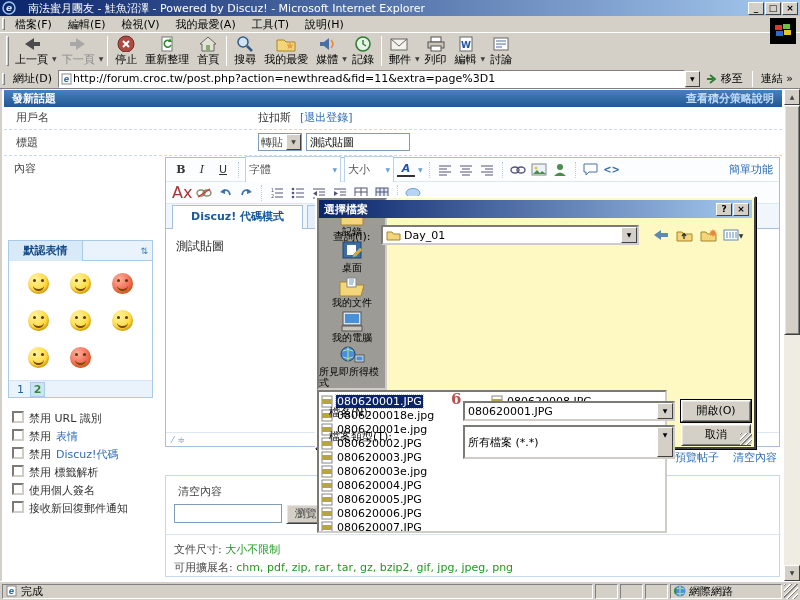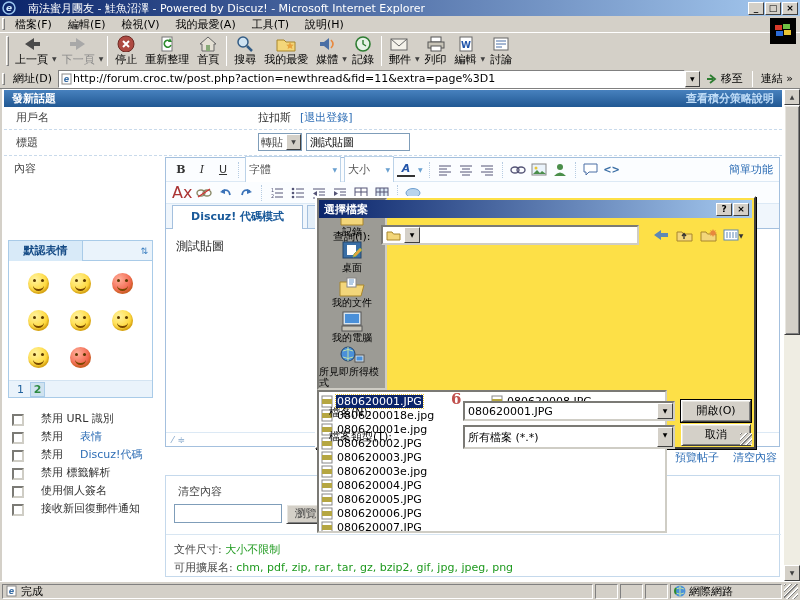--- a/index.html
+++ b/index.html
@@ -34,36 +34,36 @@
 .smhead{height:20px;background:#EAF3FB;border-bottom:1px solid #A9CBE8;display:flex;align-items:center}
 .smtab{width:74px;height:20px;background:#D8EAF8;border-right:1px solid #A9CBE8;color:#164C86;font-weight:bold;text-align:center;line-height:20px;cursor:pointer}
 .smbody{height:119px;background:#fff;display:grid;grid-template-columns:repeat(3,1fr);justify-items:center;align-items:center;padding:4px 8px}
 .smpager{height:17px;background:#EAF3FB;border-top:1px solid #D4E4F2;display:flex;align-items:center;padding-left:4px;gap:2px}
 .pg{width:15px;text-align:center;color:#22639E;cursor:pointer}
 .pg.on{background:#CFE2EF;color:#2E8B42;font-weight:bold;border:1px solid #A9CBE8}
 .smiley{width:21px;height:21px;border-radius:50%;background:radial-gradient(circle at 35% 30%,#FFF3A0,#FFD93B 60%,#E8B100);position:relative;box-shadow:inset -1px -2px 2px rgba(170,110,0,.45);cursor:pointer}
 .smiley::before{content:"";position:absolute;left:5px;top:6px;width:3px;height:3px;border-radius:50%;background:#5B3A00;box-shadow:8px 0 0 #5B3A00}
 .smiley::after{content:"";position:absolute;left:5px;top:9px;width:11px;height:7px;border-radius:0 0 10px 10px;border-bottom:2px solid #7A4A00}
 .smiley.red{background:radial-gradient(circle at 35% 30%,#FFB09A,#F2654E 60%,#C23A28)}
-.optrow{left:10px;display:flex;align-items:flex-end;gap:17px;color:#333}
+.optrow{left:10px;display:flex;align-items:flex-start;gap:5px;color:#333}
 .cb{width:12px;height:12px;background:#fff;border:2px inset #cfcdc5;cursor:pointer}
 .editor{left:163px;top:68px;width:615px;height:290px;border:1px solid #A4C0DE;background:#fff;display:flex;flex-direction:column}
 .etb{display:flex;align-items:center;gap:3px;background:#FBFDFF;border-bottom:1px solid #DCE9F5;padding:0 6px}
 .etb1{height:24px}.etb2{height:22px}
 .ebtn{min-width:18px;height:18px;display:flex;align-items:center;justify-content:center;cursor:pointer;color:#333}
 .esep{width:1px;height:16px;border-left:1px dotted #B7CCE2;margin:0 3px}
 .ecombo{height:17px;border:1px solid #BBD2E8;background:#fff;display:flex;align-items:center;justify-content:space-between;padding:13px 3px;color:#555;cursor:pointer}
 .tabstrip{height:25px;background:#F0F6FC;border-bottom:1px solid #A4C0DE;display:flex;align-items:flex-end;padding-left:6px;gap:4px}
 .tab{height:23px;line-height:22px;padding:0 18px;border:1px solid #A4C0DE;border-bottom:none;background:#E4EFF9;color:#1A5A9A;cursor:pointer}
 .tab.on{background:#fff;font-weight:bold;margin-bottom:-1px;height:24px}
 .textpane{flex:1;background:#fff;padding:9px 10px;font-size:12px;color:#222}
 .estatus{height:14px;border-top:1px solid #DCE9F5;display:flex;align-items:center;gap:4px;padding-left:6px;color:#7FA3C8;font-size:9px}
 .flinks{left:163px;top:361px;width:612px;display:flex;justify-content:flex-end;gap:14px}
 .attach{left:163px;top:386px;width:615px;height:102px;border:1px solid #C5D9EC;background:#fff;color:#444}
-.dialog{left:313px;top:107px;width:441px;height:253px;background:#fde047;border:2px solid;border-color:#FFF #404040 #404040 #FFF;box-shadow:1px 1px 0 #000}
+.dialog{left:313px;top:107px;width:441px;height:253px;background:#fef9c3;border:2px solid;border-color:#FFF #404040 #404040 #FFF;box-shadow:1px 1px 0 #000}
 .dtitle{position:absolute;left:2px;top:2px;width:433px;height:18px;background:linear-gradient(to right,#0A246A,#A6CAF0);display:flex;align-items:center;padding:0 3px}
 .dtitle span.t{color:#fff;font-weight:bold;flex:1;margin-left:2px}
 .combo{background:#fff;border:2px inset #cfcdc5;display:flex;align-items:center;padding-left:3px;gap:3px}
 .combo .cx{flex:1;white-space:nowrap;overflow:hidden}
 .cArr{width:16px;height:100%;background:#D4D0C8;border:1px solid;border-color:#fff #404040 #404040 #fff;font-size:6px;line-height:14px;text-align:center;cursor:pointer}
 .dtbtn{width:24px;height:22px;display:flex;align-items:center;justify-content:center;cursor:pointer}
 .places{left:8px;top:52px;width:70px;height:192px;background:#9C9B95;border:2px inset #cfcdc5;display:flex;flex-direction:column;align-items:center;padding-top:6px;gap:3px}
 .place{display:flex;flex-direction:column;align-items:center;font-size:10px;color:#000;cursor:pointer;line-height:11px}
 .filelist{left:82px;top:52px;width:350px;height:143px;background:#fff;border:2px inset #cfcdc5;overflow:hidden;display:flex;padding:2px}
 .fcol{width:170px}
@@ -481,20 +481,21 @@
       <div class="dtitle">
         <span class="t">選擇檔案</span>
         <span class="winbtn">?</span>
         <span class="winbtn">×</span>
       </div>
       <span class="dlabel" style="left:16px;top:31px">查詢(I):</span>
       <div class="abs combo" style="left:64px;top:27px;width:258px;height:20px">
         <svg width="15" height="12">
             <path d="M1 3 h5 l1.5 2 H14 v6 H1 z" fill="#F3D67A" stroke="#A8862C"></path>
           </svg>
+        <span class="cx">Day_01</span>
         <span class="cArr">▼</span>
       </div>
       <div class="abs" style="left:332px;top:26px;display:flex">
         <span class="dtbtn">
             <svg width="18" height="14">
               <path d="M2 7 L9 2 v3 h7 v4 H9 v3 z" fill="#5E88B5"></path>
             </svg>
           </span>
         <span class="dtbtn">
             <svg width="18" height="14">
@@ -641,21 +642,21 @@
         </div>
       </div>
       <span class="dlabel" style="left:12px;top:207px">檔名(N):</span>
       <span class="red6" style="left:134px;top:192px">6</span>
       <div class="abs combo" style="left:146px;top:203px;width:212px;height:20px">
         <span class="cx">080620001.JPG</span>
         <span class="cArr">▼</span>
       </div>
       <span class="dbtn def" style="left:364px;top:202px">開啟(O)</span>
       <span class="dlabel" style="left:12px;top:231px">檔案類型(T):</span>
-      <div class="abs combo" style="left:146px;top:227px;width:212px;height:24px">
+      <div class="abs combo" style="left:146px;top:227px;width:212px;height:34px">
         <span class="cx">所有檔案 (*.*)</span>
         <span class="cArr">▼</span>
       </div>
       <span class="dbtn" style="left:364px;top:226px">取消</span>
       <span class="dgrip"></span>
     </div>
   </div>
 
   <div class="abs scroll">
     <div class="sbtn">▲</div>

